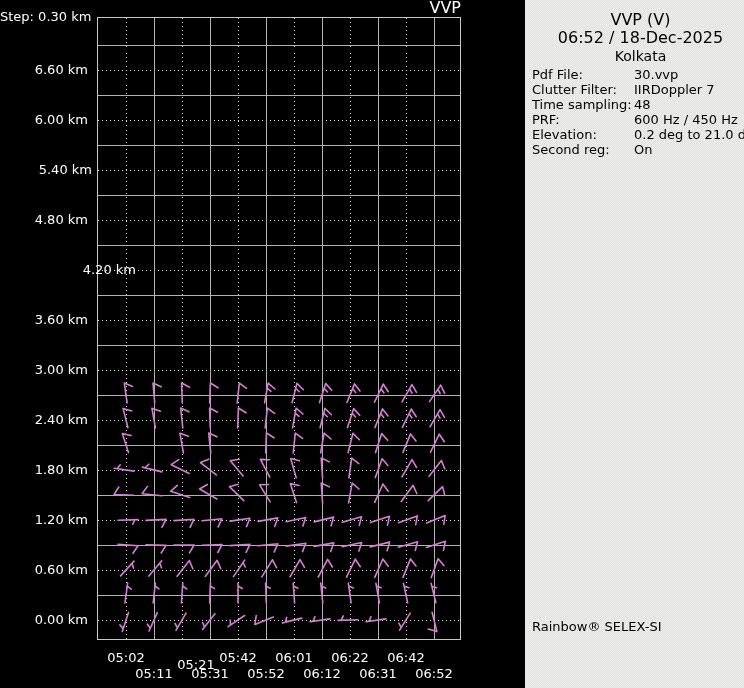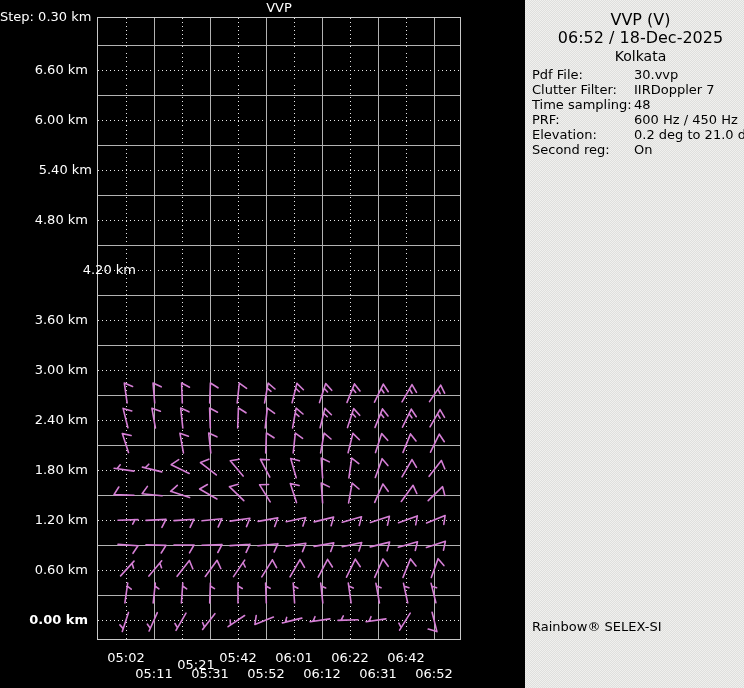--- a/index.html
+++ b/index.html
@@ -2,22 +2,22 @@
 <html><head>
 <meta charset="utf-8">
 <style>
   html,body{margin:0;padding:0;background:#000;}
   #app{
     position:relative;width:744px;height:688px;background:#000;overflow:hidden;
     font-family:"DejaVu Sans","Liberation Sans",sans-serif;
   }
   
   .plot-title{
-    position:absolute;left:97px;top:1px;width:364px;text-align:center;
-    color:#fff;font-size:13px;line-height:14px;
+    position:absolute;left:97px;top:1px;width:364px;text-align:right;
+    color:#fff;font-size:16px;line-height:14px;
   }
   .step-label{
     position:absolute;left:0;top:9px;width:90px;text-align:right;
     color:#fff;font-size:13px;line-height:15px;white-space:nowrap;
   }
   .ylab{
     position:absolute;width:88px;text-align:right;color:#fff;
     font-size:13px;line-height:16px;white-space:nowrap;
   }
   .xlab{
@@ -452,21 +452,21 @@
       <div class="ylab" style="top: 112px; left: 0px;">6.00 km</div>
       <div class="ylab" style="top: 162px; left: 4px; text-align: right;">5.40 km</div>
       <div class="ylab" style="top: 212px; left: 0px;">4.80 km</div>
       <div class="ylab" style="top: 262px; left: 0px; margin-left: 48px;">4.20 km</div>
       <div class="ylab" style="top: 312px; left: 0px;">3.60 km</div>
       <div class="ylab" style="top: 362px; left: 0px;">3.00 km</div>
       <div class="ylab" style="top: 412px; left: 0px;">2.40 km</div>
       <div class="ylab" style="top: 462px; left: 0px;">1.80 km</div>
       <div class="ylab" style="top: 512px; left: 0px;">1.20 km</div>
       <div class="ylab" style="top: 562px; left: 0px;">0.60 km</div>
-      <div class="ylab" style="top: 612px; left: 0px; font-weight: bold;">0.00 km</div>
+      <div class="ylab" style="top: 612px; left: 0px;">0.00 km</div>
     </div>
   <div id="x-labels">
       <div class="xlab" style="left: 98px; top: 651px;">05:02</div>
       <div class="xlab" style="left: 126px; top: 667px;">05:11</div>
       <div class="xlab" style="left: 168px; top: 651px; margin-top: 7px;">05:21</div>
       <div class="xlab" style="left: 182px; top: 667px;">05:31</div>
       <div class="xlab" style="left: 210px; top: 651px;">05:42</div>
       <div class="xlab" style="left: 238px; top: 667px;">05:52</div>
       <div class="xlab" style="left: 266px; top: 651px;">06:01</div>
       <div class="xlab" style="left: 294px; top: 667px;">06:12</div>

